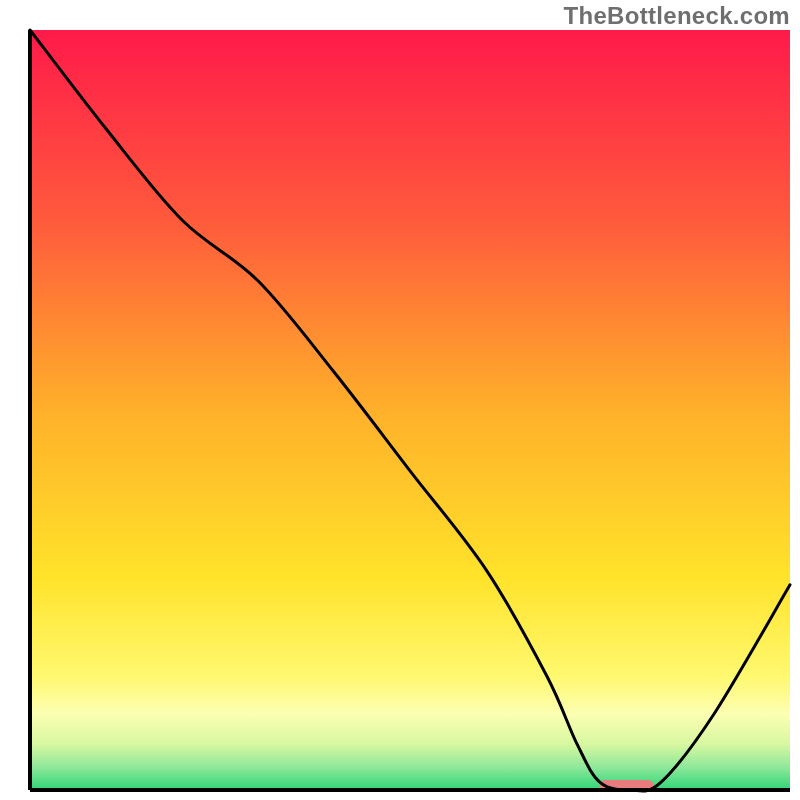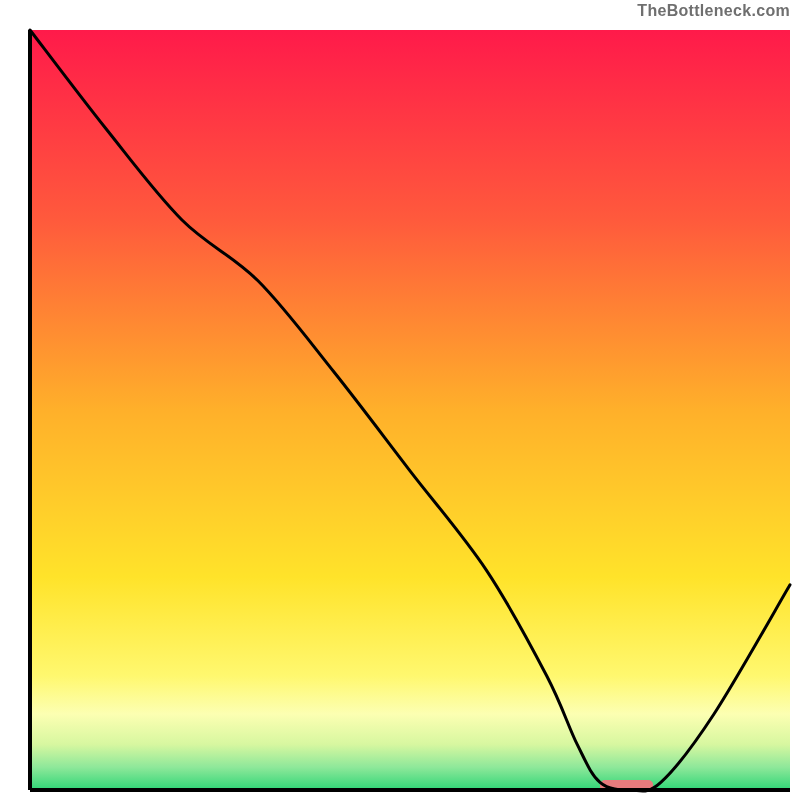--- a/index.html
+++ b/index.html
@@ -14,21 +14,21 @@
   .frame {
     position: relative;
     width: 800px;
     height: 800px;
     box-sizing: border-box;
   }
   .watermark {
     position: absolute;
     top: 2px;
     right: 10px;
-    font-size: 16px;
+    font-size: 24px;
     font-weight: 600;
     color: #6f6f6f;
     letter-spacing: 0.3px;
     z-index: 50;
   }
   svg.plot {
     position: absolute;
     left: 0;
     top: 0;
     width: 800px;

